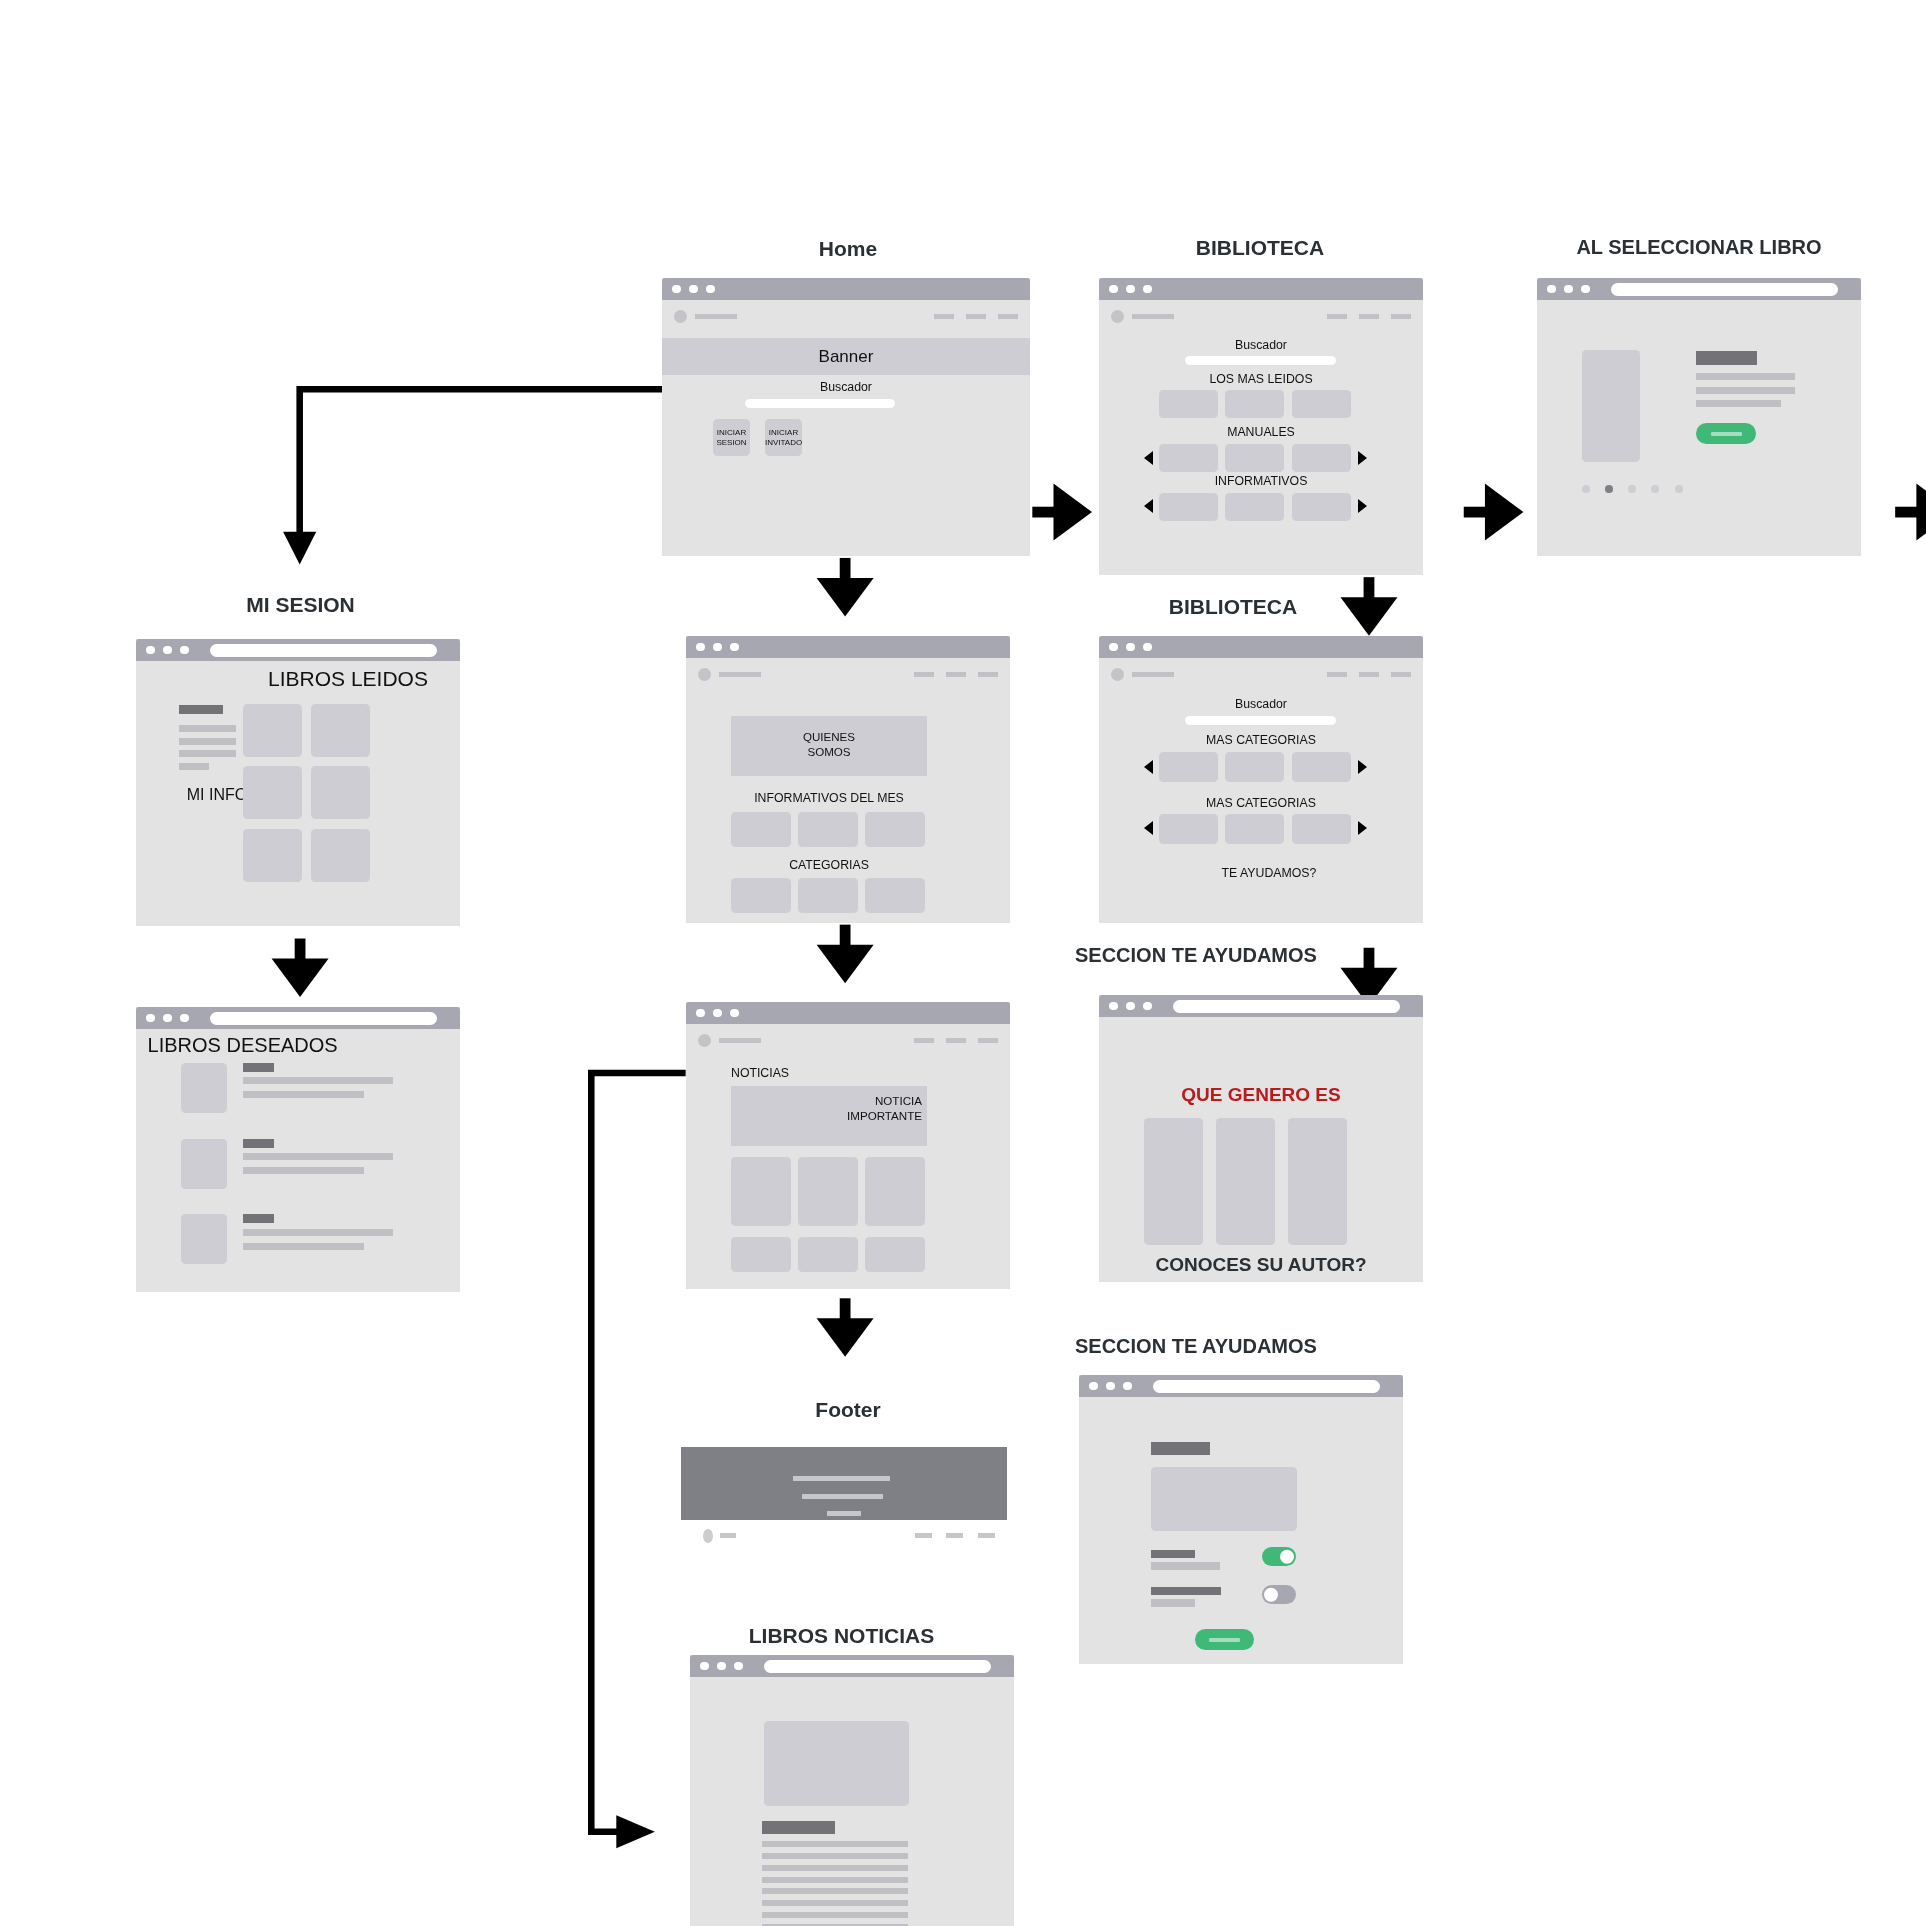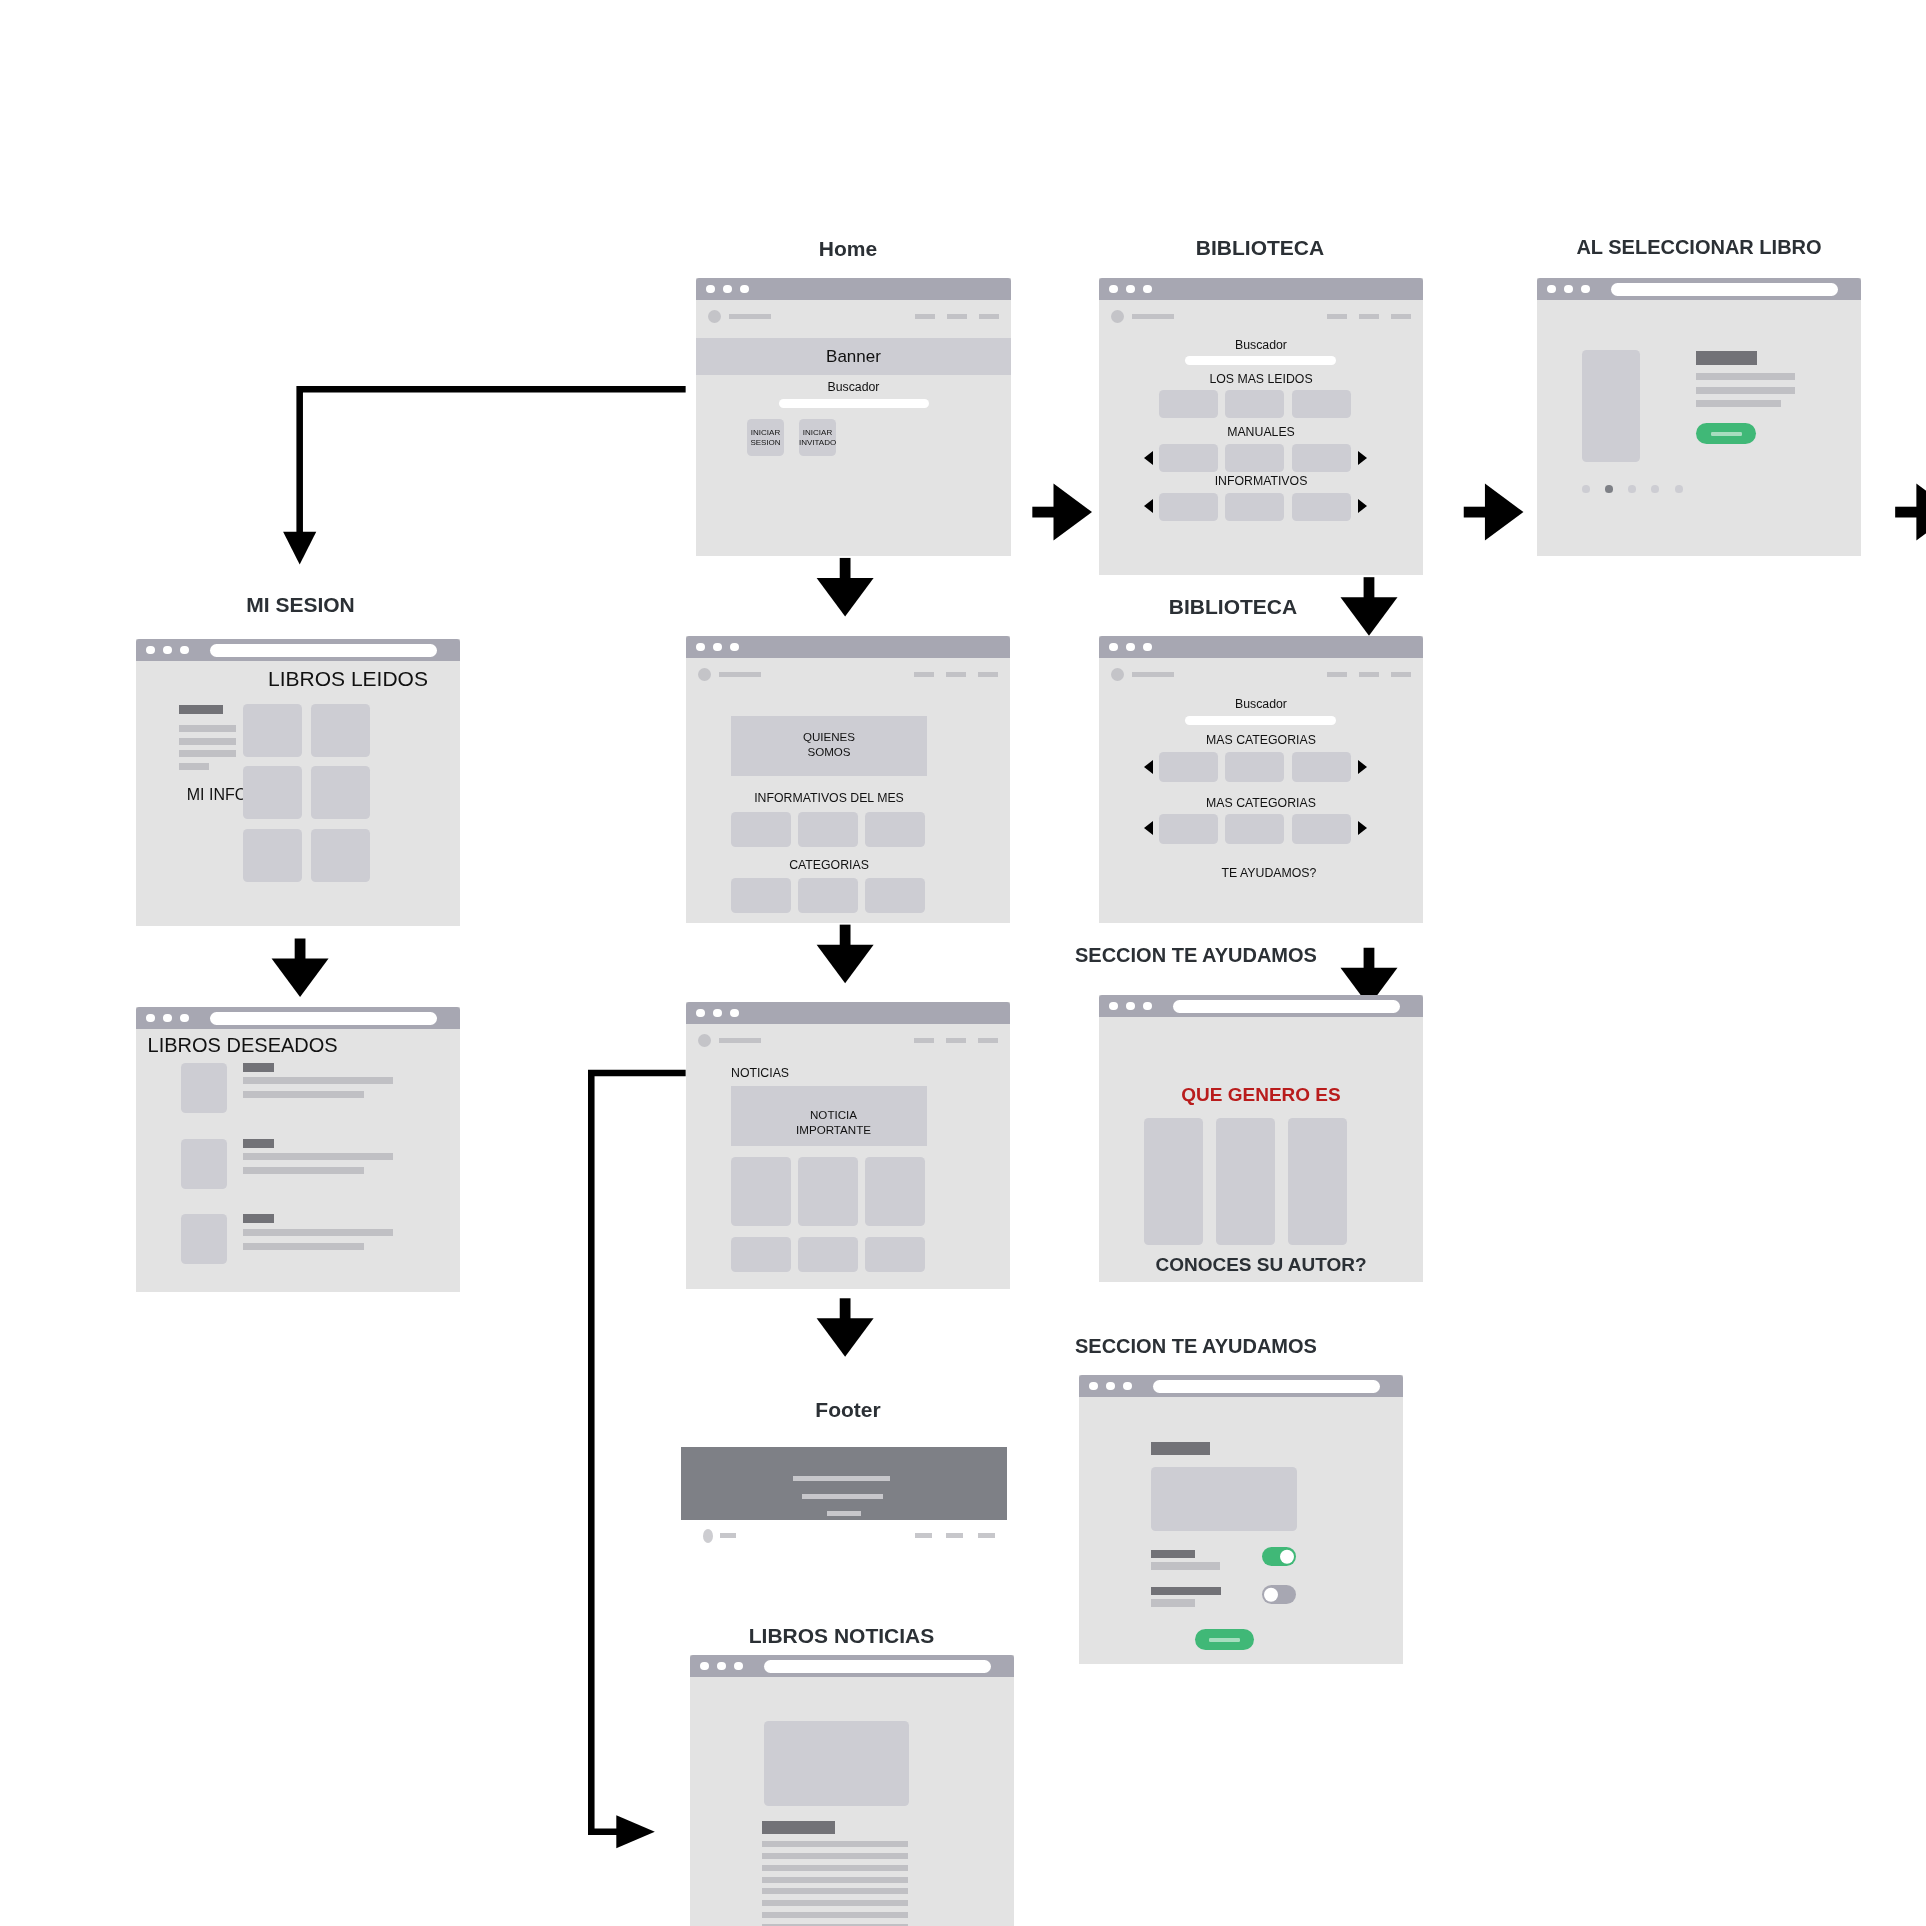--- a/index.html
+++ b/index.html
@@ -176,21 +176,21 @@
 
     <div class="ph-r" style="position:absolute;left:45px;top:185px;width:46px;height:50px;"></div>
     <div class="bar-dark" style="position:absolute;left:107px;top:185px;width:31px;height:8.5px;"></div>
     <div class="bar-mid" style="position:absolute;left:107px;top:200px;width:150px;height:7px;"></div>
     <div class="bar-mid" style="position:absolute;left:107px;top:214px;width:121px;height:7px;"></div>
   </div>
 </div>
 
 <div class="wlabel" style="left:686px; top:237px; width:324px; font-size:21px;">Home</div>
 
-<div class="win" style="left:696px; top:278px; width:315px; height:278px;">
+<div class="win" style="left:662px; top:278px; width:368px; height:278px;">
   <div class="chrome">
     <span class="dot"></span>
     <span class="dot"></span>
     <span class="dot"></span>
   </div>
   <div class="body" style="height:256px;">
     <div class="navrow">
       <span class="nav-logo"></span>
       <span class="nav-brand"></span>
       <span class="nav-links">
@@ -253,21 +253,21 @@
       <span class="nav-logo"></span>
       <span class="nav-brand"></span>
       <span class="nav-links">
         <span class="nav-link"></span>
         <span class="nav-link"></span>
         <span class="nav-link"></span>
       </span>
     </div>
     <div class="intext" style="left:45px; top:42px; width:154px; text-align:left; font-size:12.3px;">NOTICIAS</div>
     <div class="ph" style="position:absolute;left:45px;top:62px;width:196px;height:60px;"></div>
-    <div class="intext" style="left:59px; top:83px; width:177px; text-align:center; font-size:11.6px; line-height:1.3;">NOTICIA
+    <div class="intext" style="left:59px; top:69px; width:177px; text-align:right; font-size:11.6px; line-height:1.3;">NOTICIA
 IMPORTANTE</div>
     <div class="ph-r" style="position:absolute;left:45px;top:133px;width:60px;height:69px;"></div>
     <div class="ph-r" style="position:absolute;left:112px;top:133px;width:60px;height:69px;"></div>
     <div class="ph-r" style="position:absolute;left:179px;top:133px;width:60px;height:69px;"></div>
     <div class="ph-r" style="position:absolute;left:45px;top:213px;width:60px;height:35px;"></div>
     <div class="ph-r" style="position:absolute;left:112px;top:213px;width:60px;height:35px;"></div>
     <div class="ph-r" style="position:absolute;left:179px;top:213px;width:60px;height:35px;"></div>
   </div>
 </div>
 

